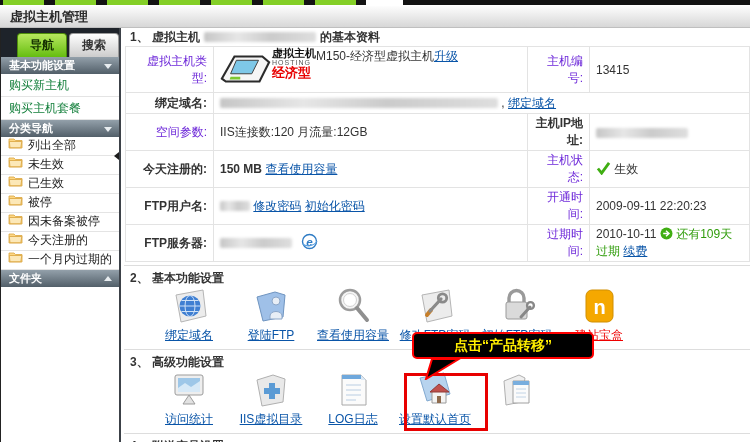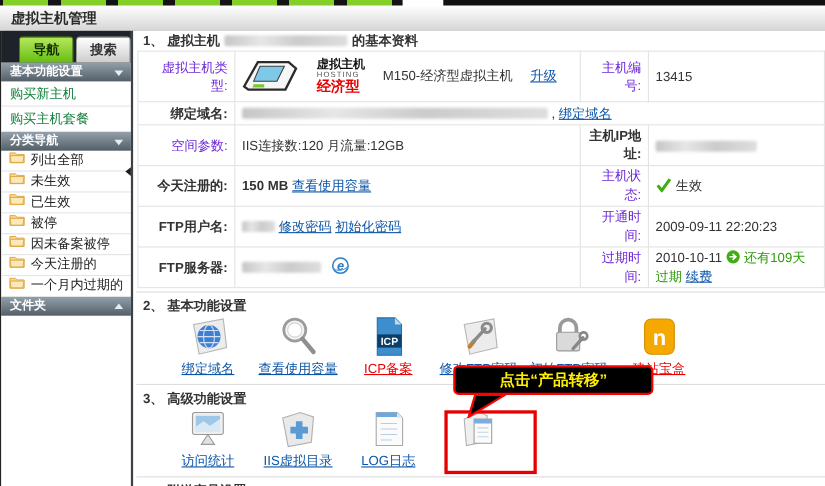--- a/index.html
+++ b/index.html
@@ -38,21 +38,21 @@
 
   
   .main{position:absolute;left:124px;top:28px;width:628px;height:414px;background:#fff}
   .sec1-title{font-weight:bold;padding:3px 0 3px 6px;height:18px;display:flex;align-items:center;gap:4px}
   table.info{border-collapse:collapse;table-layout:fixed;width:624px;margin-left:1px}
   .info td{border:1px solid #e3e3e3;padding:1px 6px;vertical-align:middle}
   .info .lbl{text-align:right;color:#6d28d9}
   .info .lbl.b{color:#333;font-weight:bold}
   .redact{display:inline-block;height:10px;border-radius:2px;vertical-align:middle;
     background:linear-gradient(90deg,#c6c6c6,#e6e6e6 30%,#cbcbcb 60%,#dedede);filter:blur(1.5px)}
-  .hostlogo{display:flex;align-items:center;gap:16px}
+  .hostlogo{display:flex;gap:0}
   .hostlogo .lg-l1{font-weight:bold;font-size:11px;color:#111;line-height:11px}
   .hostlogo .lg-l2{font-size:7px;color:#555;letter-spacing:1px;line-height:8px}
   .hostlogo .lg-l3{font-weight:bold;font-size:13px;color:#e80000;line-height:12px}
   .green-txt{color:#2f9c0a}
   .feature-sec{border-top:1px solid #ddd;margin-top:3px}
   .fsec-title{font-weight:bold;padding:4px 0 2px 6px;height:19px}
   .icon-row{display:flex;padding:2px 0 2px 24px}
   .icon-cell{width:82px;display:flex;flex-direction:column;align-items:center;gap:2px}
   .icon-cell svg{display:block}
 
@@ -262,37 +262,36 @@
               <circle cx="21" cy="19" r="10.5" fill="#3f7fd2"></circle>
               <ellipse cx="21" cy="19" rx="5" ry="10.5" fill="none" stroke="#cfe2f7"></ellipse>
               <path d="M10.5 19h21M12.5 13.5h17M12.5 24.5h17" stroke="#cfe2f7" fill="none"></path>
             </svg>
           </span>
         <a>绑定域名</a>
       </div>
       <div class="icon-cell">
         <span>
             <svg width="40" height="38" viewBox="0 0 40 38">
+              <path d="M6 10 24 5l10 3-2 22-20 4z" fill="#9fc0e8" stroke="#6f94c0"></path>
+              <circle cx="25" cy="14" r="4" fill="#e8eef6" stroke="#8ba6c9"></circle>
+              <path d="M19 29c0-6 12-6 12 0v3H19z" fill="#e8eef6" stroke="#8ba6c9"></path>
+            </svg>
+          </span>
+        <a>登陆FTP</a>
+      </div>
+      <div class="icon-cell">
+        <span>
+            <svg width="40" height="38" viewBox="0 0 40 38">
               <circle cx="17" cy="13" r="10" fill="#f5f5f5" stroke="#9c9c9c" stroke-width="2.5"></circle>
               <circle cx="17" cy="13" r="6.5" fill="#ffffff" stroke="#d2d2d2"></circle>
               <line x1="24" y1="21" x2="34" y2="33" stroke="#8f8f8f" stroke-width="4" stroke-linecap="round"></line>
             </svg>
           </span>
         <a>查看使用容量</a>
-      </div>
-      <div class="icon-cell">
-        <span>
-            <svg width="40" height="38" viewBox="0 0 40 38">
-              <path d="M10 2h16l6 6v28H10z" fill="#3e8ece" stroke="#2b6ca3"></path>
-              <path d="M26 2l6 6h-6z" fill="#bdd9ee"></path>
-              <rect x="10" y="17" width="22" height="12" fill="#0b3e68"></rect>
-              <text x="21" y="26.5" font-size="9.5" font-weight="bold" fill="#fff" text-anchor="middle">ICP</text>
-            </svg>
-          </span>
-        <a class="red">ICP备案</a>
       </div>
       <div class="icon-cell">
         <span>
             <svg width="40" height="38" viewBox="0 0 40 38">
               <path d="M7 8 34 3 37 29 12 35Z" fill="#ececec" stroke="#b5b5b5"></path>
               <path d="M12 28l4-5" stroke="#c77f2a" stroke-width="4" stroke-linecap="round"></path>
               <path d="M15 24 26 12" stroke="#8a8a8a" stroke-width="3.2" stroke-linecap="round"></path>
               <circle cx="27.5" cy="11" r="4.2" fill="none" stroke="#8a8a8a" stroke-width="2.8"></circle>
             </svg>
           </span>
@@ -347,20 +346,31 @@
       <div class="icon-cell">
         <span>
             <svg width="40" height="38" viewBox="0 0 40 38">
               <path d="M9 4h19l5 5v25H9z" fill="#fbfbfb" stroke="#a8a8a8"></path>
               <path d="M28 4l5 5h-5z" fill="#dce9f5"></path>
               <path d="M9 4h19v4H9z" fill="#6fa8dc"></path>
               <path d="M13 14h15M13 19h15M13 24h15M13 29h10" stroke="#b9cde2"></path>
             </svg>
           </span>
         <a>LOG日志</a>
+      </div>
+      <div class="icon-cell">
+        <span>
+            <svg width="40" height="38" viewBox="0 0 40 38">
+              <path d="M5 7 29 2l6 21-23 7z" fill="#b7d3ee" stroke="#82a9d0"></path>
+              <path d="M17 20h14v12H17z" fill="#f4f4f4" stroke="#9a9a9a"></path>
+              <path d="M15 21l9-8 10 8z" fill="#c0504d" stroke="#8f3a38"></path>
+              <rect x="22" y="25" width="4" height="7" fill="#8f6b4e"></rect>
+            </svg>
+          </span>
+        <a>设置默认首页</a>
       </div>
       <div class="icon-cell">
         <span>
             <svg width="40" height="38" viewBox="0 0 40 38">
               <path d="M7 10 22 4l6 3-4 24-15 3z" fill="#efefef" stroke="#b0b0b0"></path>
               <path d="M16 10h16v22H16z" fill="#fbfbfb" stroke="#a0a0a0"></path>
               <path d="M16 10h16v4H16z" fill="#79aede"></path>
               <path d="M19 18h10M19 22h10M19 26h10" stroke="#c2d4e6"></path>
             </svg>
           </span>

